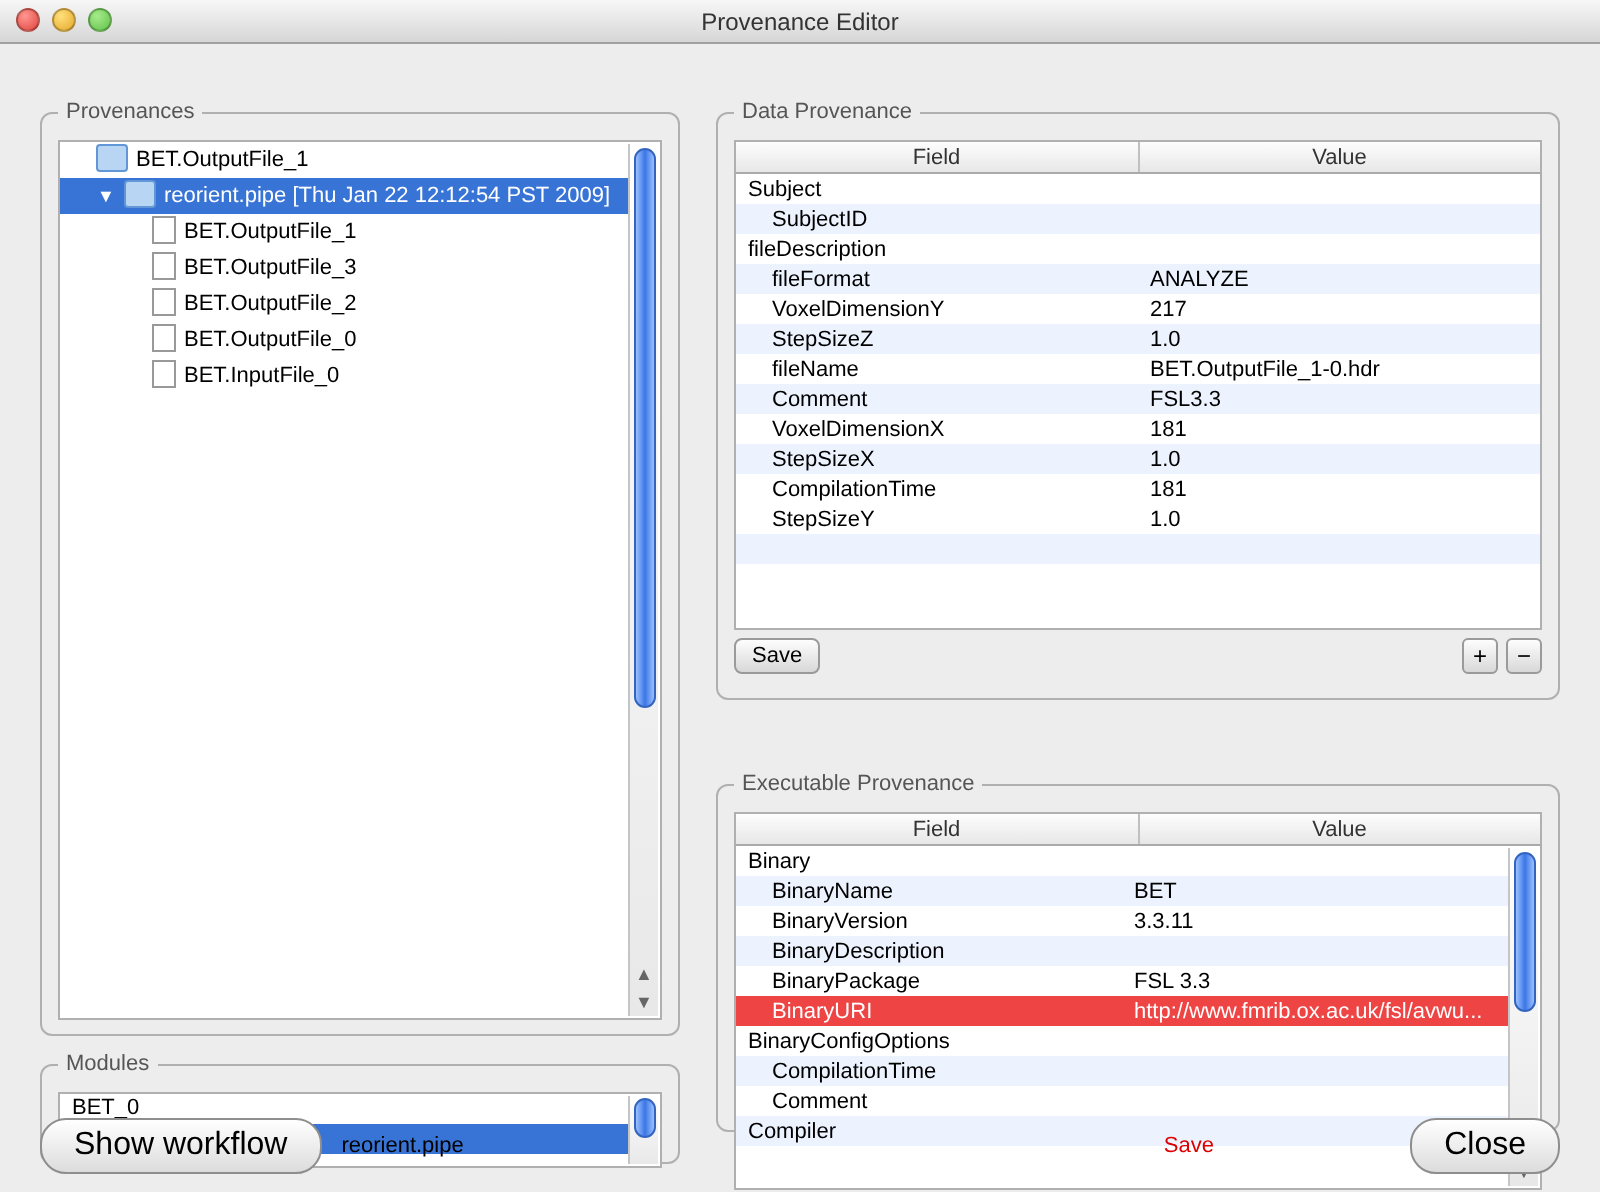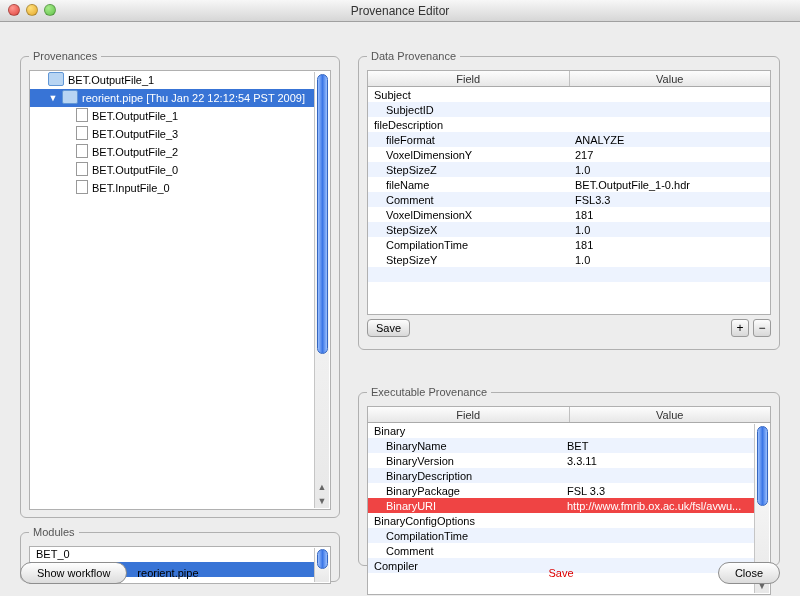--- a/index.html
+++ b/index.html
@@ -97,21 +97,21 @@
   }
   .bottombar{
     position:absolute;left:20px;right:20px;bottom:10px;height:26px;
     display:flex;align-items:center;gap:10px;
   }
   .roundbtn{
     background: linear-gradient(#fff,#dcdcdc);
     border:1px solid #8e8e8e;
     border-radius: 13px;
     padding: 4px 16px;
-    font-size:11px;
+    font-size:16px;
     cursor:pointer;
   }
   .save-red{color:#d00;margin-right:auto; margin-left:340px;}
 </style>
 </head>
 <body>
 
 <div class="titlebar">
   <div class="traffic">
     <div class="tl red"></div>

